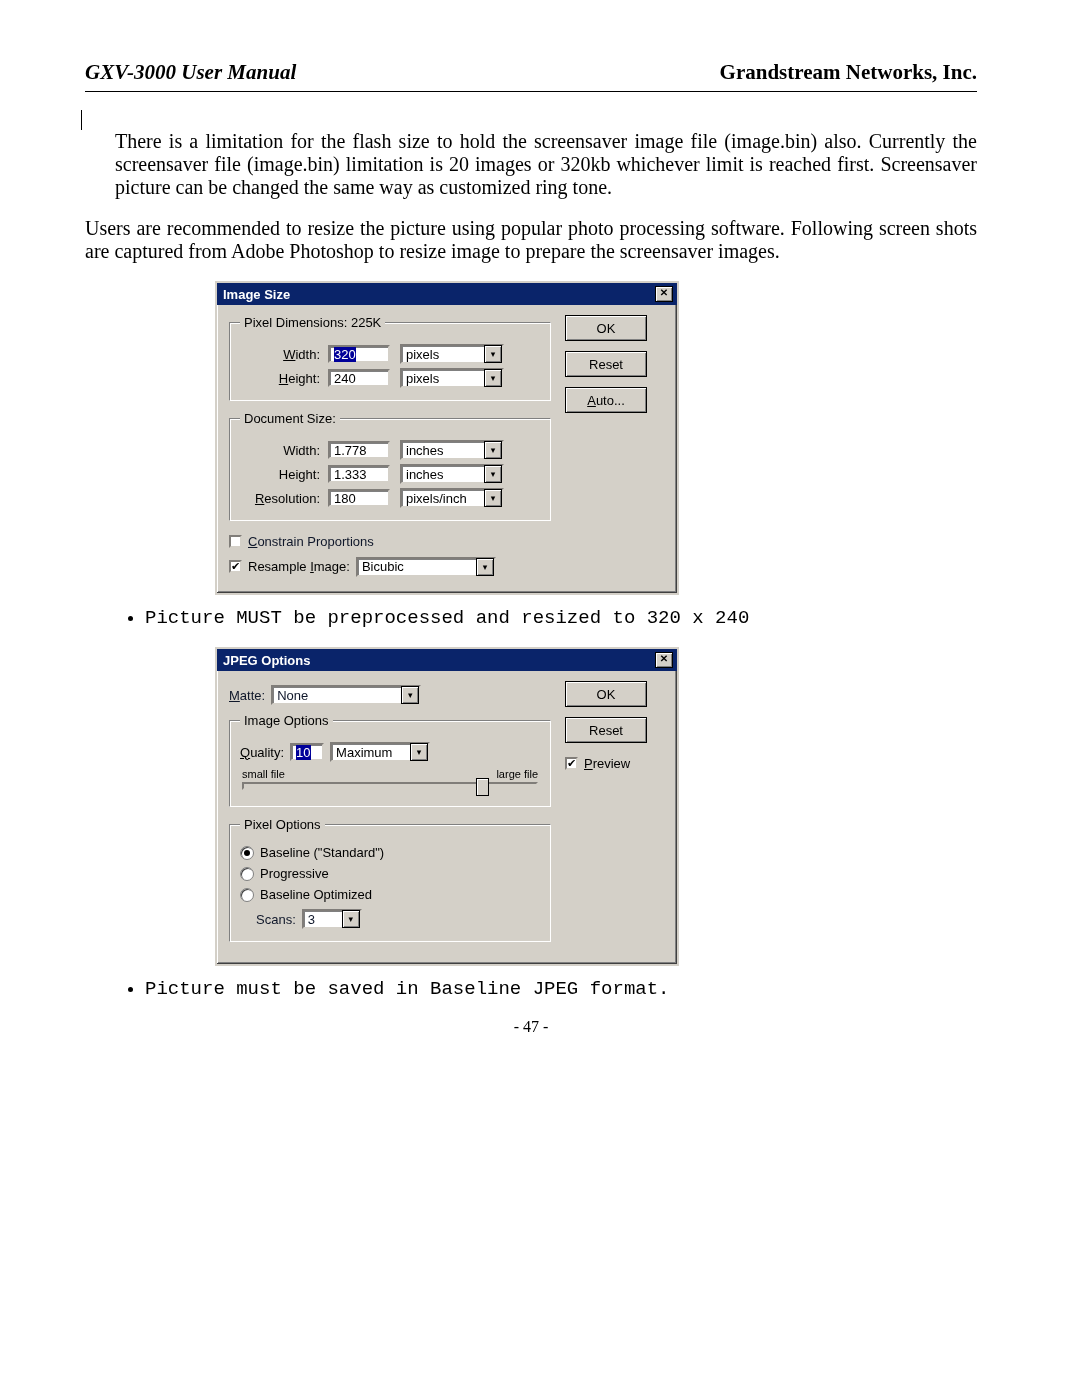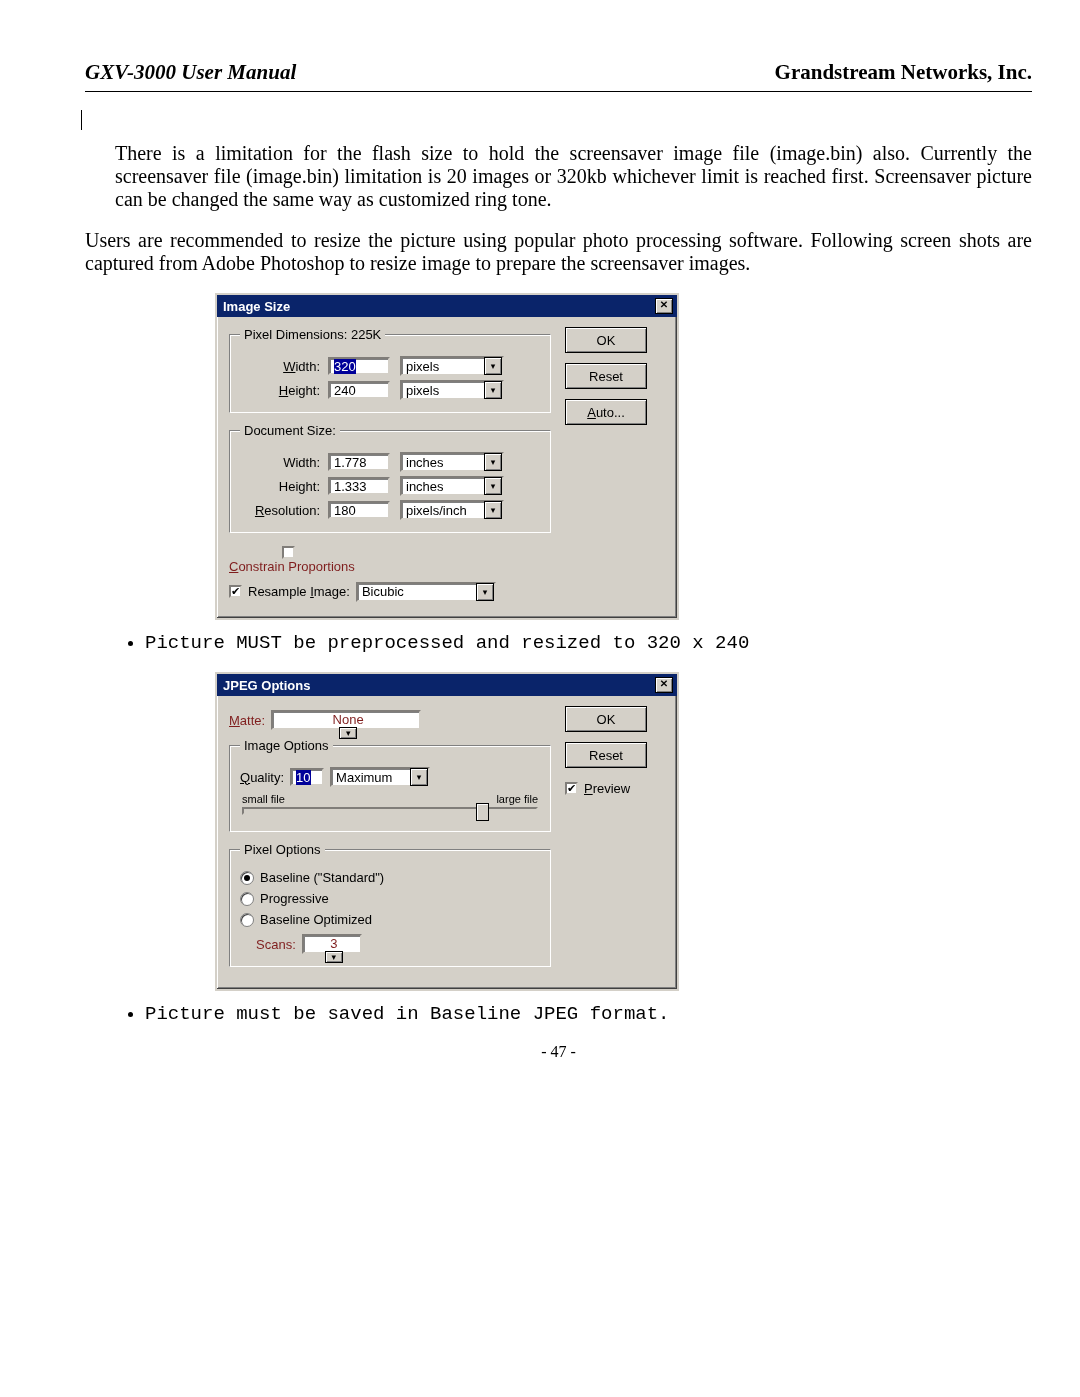--- a/index.html
+++ b/index.html
@@ -3,35 +3,35 @@
 <meta charset="utf-8">
 <style>
   body {
     margin: 0;
     background: #fff;
     font-family: "Times New Roman", serif;
     color: #000;
     width: 1080px;
   }
   .page {
-    padding: 60px 48px 40px 85px;
+    padding: 60px 103px 40px 85px;
   }
   .header-row {
     display: flex;
     justify-content: space-between;
     font-size: 21px;
     margin-bottom: 6px;
   }
   .header-left { font-style: italic; font-weight: bold; }
   .header-right { font-weight: bold; }
   .hr { border-top: 1.5px solid #000; margin-bottom: 18px; }
   .para {
     font-size: 20px;
     text-align: justify;
-    margin: 12px 0 18px 0;
+    margin: 0 0 18px 0;
   }
   .indent { padding-left: 30px; }
   ul.bullets { margin: 12px 0 18px 60px; padding: 0; }
   ul.bullets li {
     font-family: "Courier New", monospace;
     font-size: 19px;
     list-style: disc;
     margin: 8px 0;
   }
   .page-num { text-align: center; font-size: 16px; margin-top: 14px; }
@@ -153,21 +153,21 @@
     background: #fff;
     border: 1px solid #808080;
     box-shadow: inset 1px 1px 0 #404040;
     margin-right: 6px;
     display:flex;align-items:center;justify-content:center;
   }
   .radio .circle.filled::after {
     content: ""; width: 6px; height: 6px; background:#000; border-radius:50%;
   }
   .underline { text-decoration: underline; }
-  .disabled { color: #7f1d1d; flex-direction: column; }
+  .disabled { color: #0f172a; }
   .slider {
     margin: 6px 2px 2px 2px;
     display:flex; justify-content:space-between;
     font-size:11px;
   }
   .slider-track {
     height: 4px;
     border: 2px inset #d4d0c8;
     position: relative; margin: 2px 2px 8px 2px;
   }

